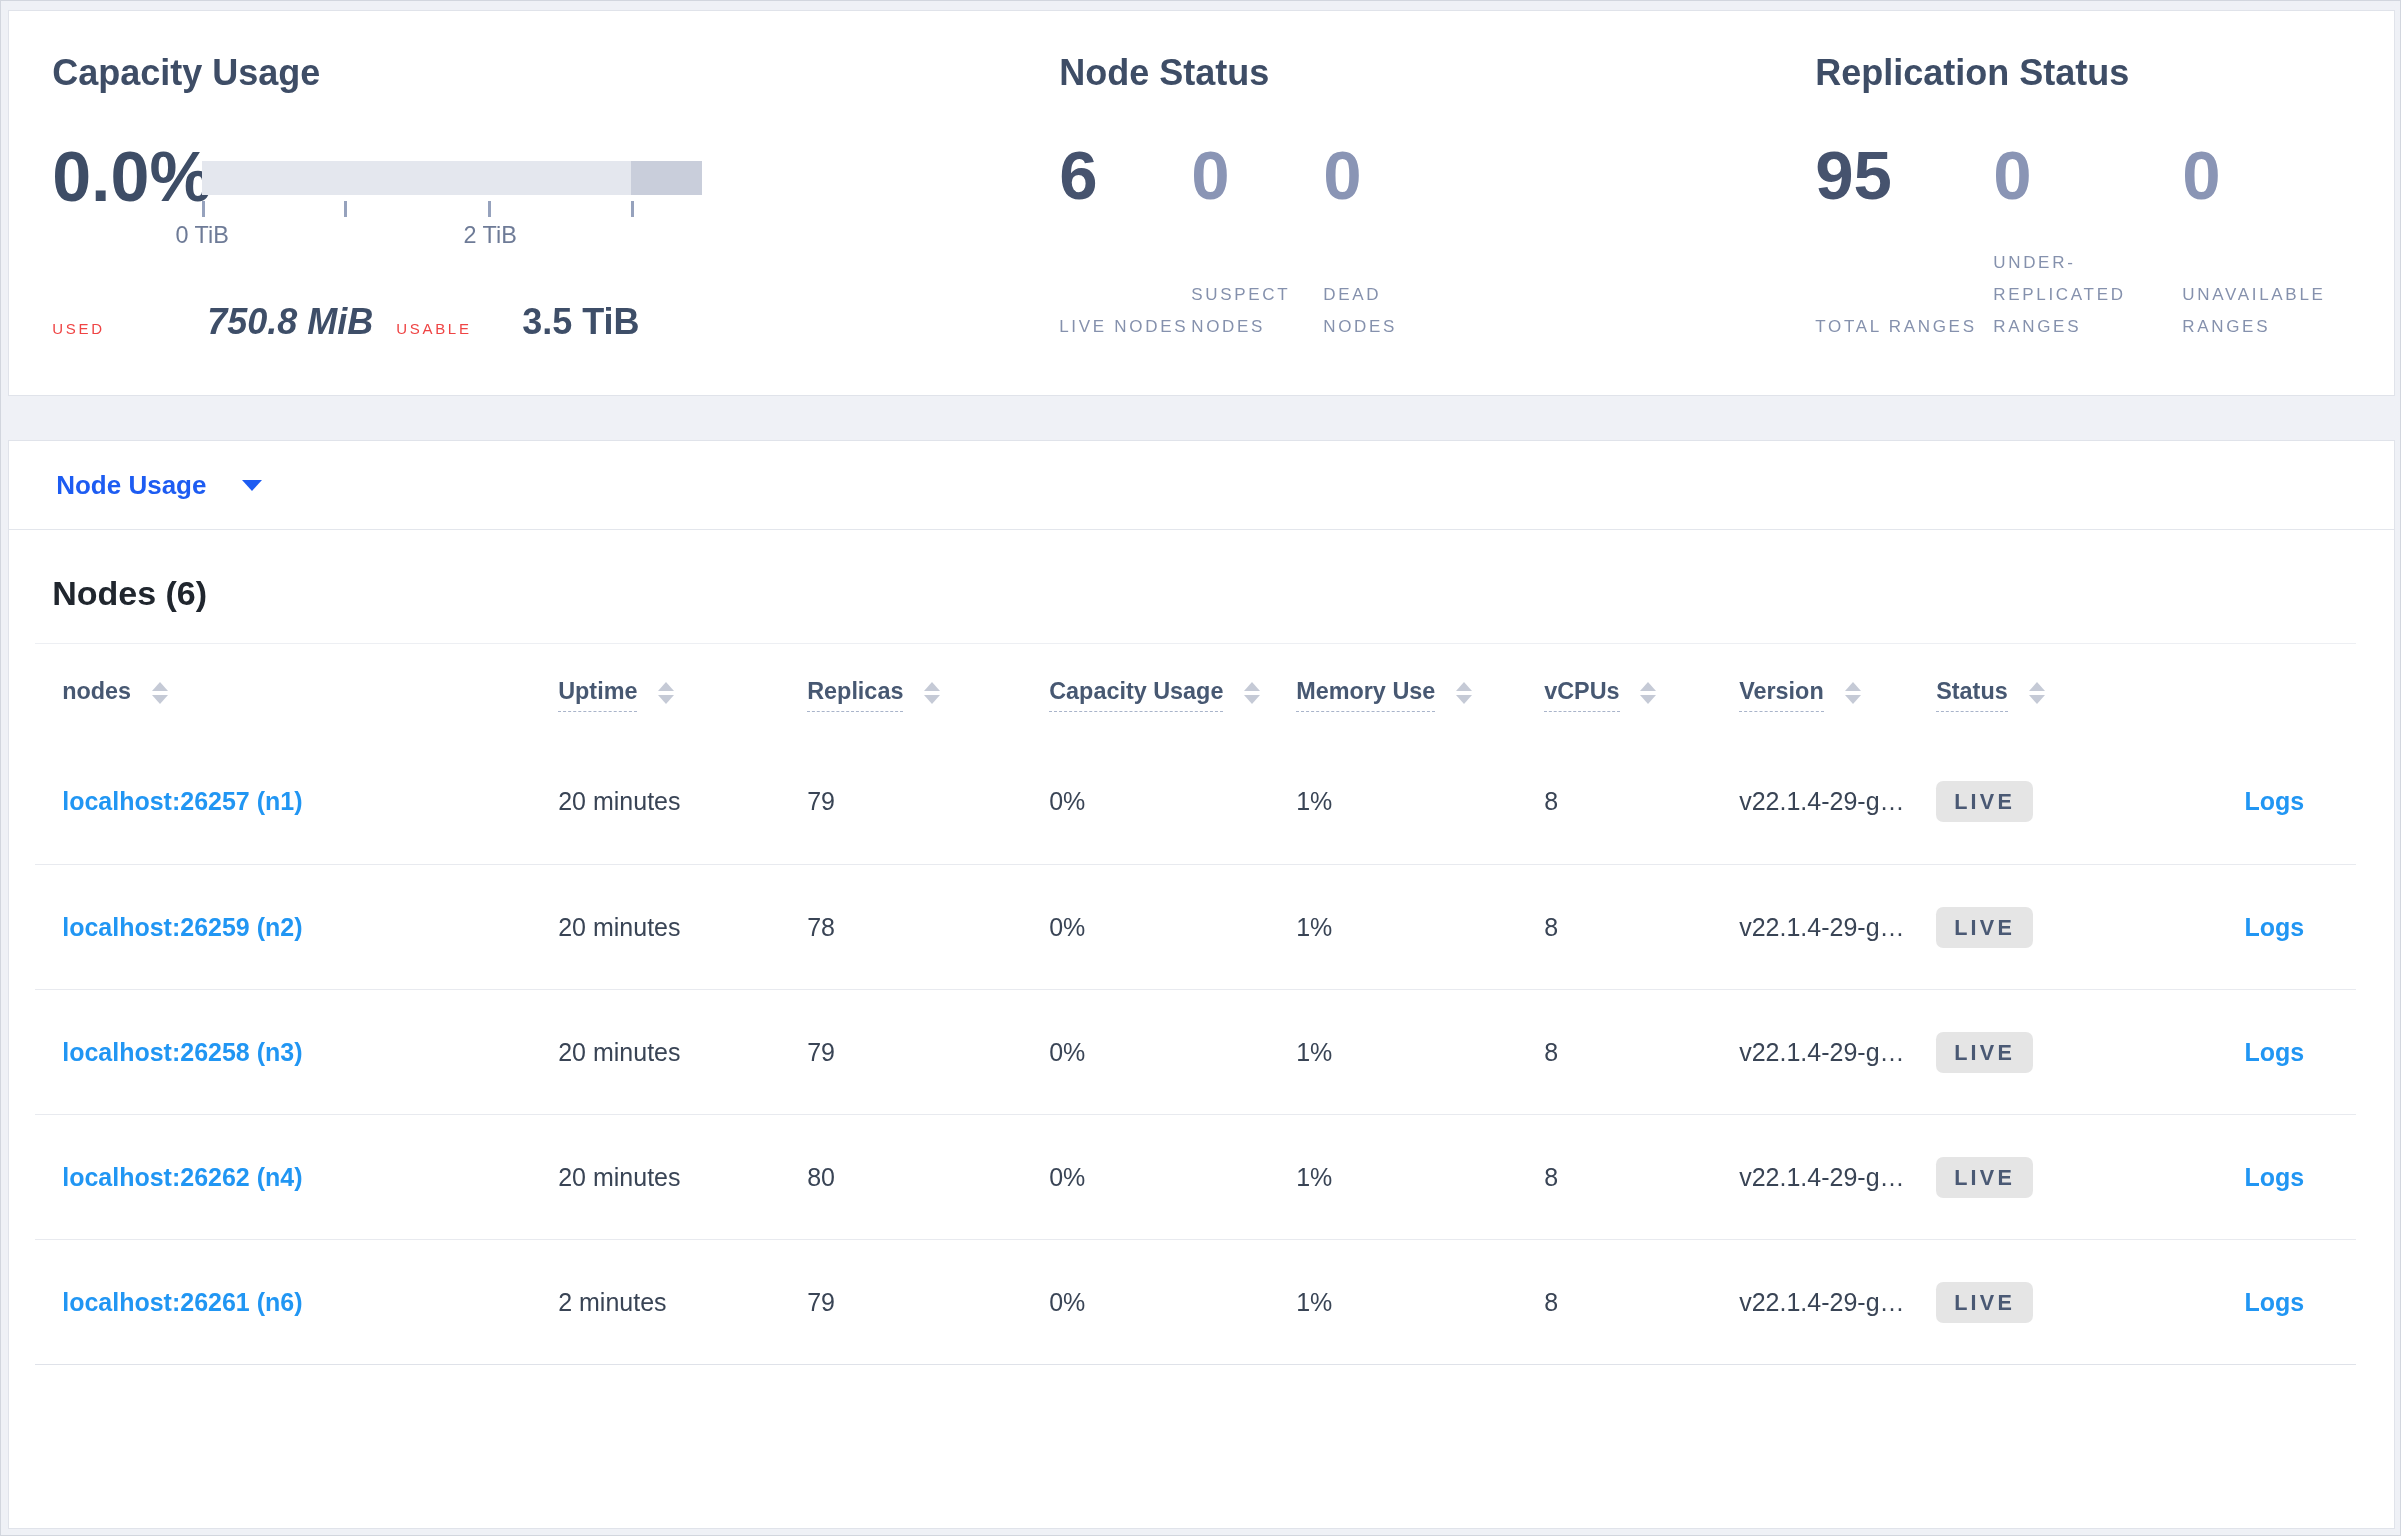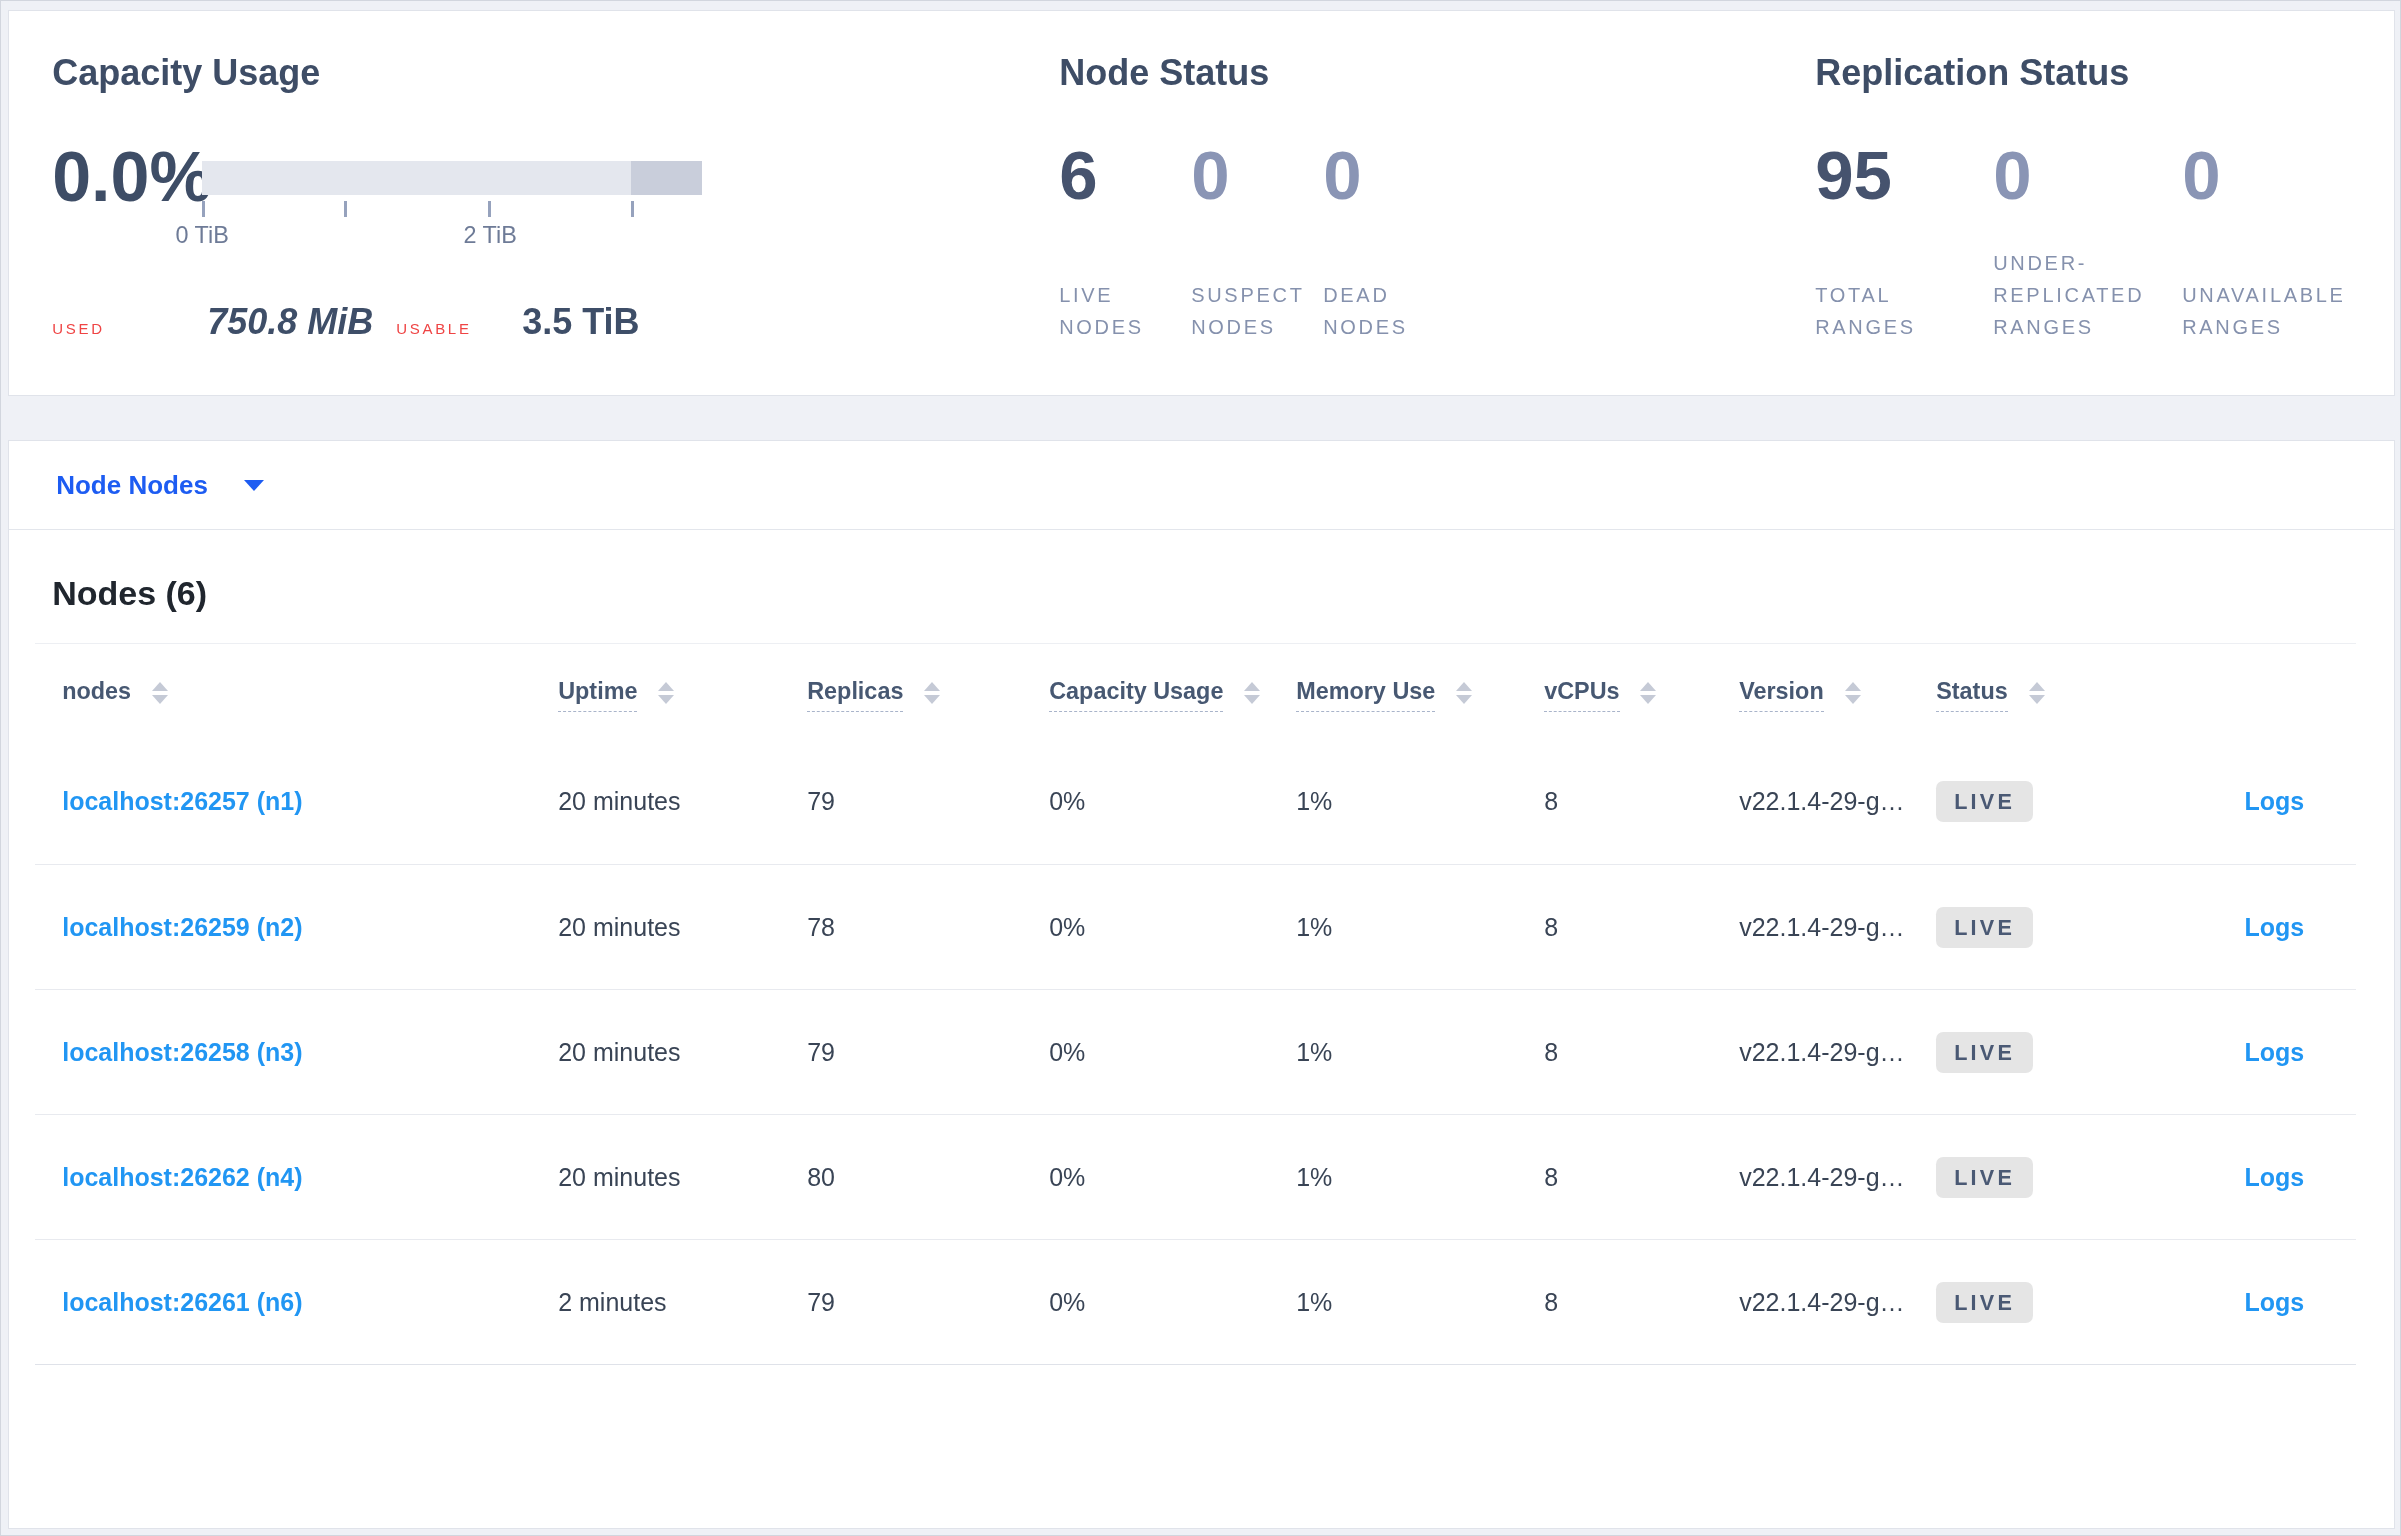--- a/index.html
+++ b/index.html
@@ -16,21 +16,21 @@
   .panel-table { top:439px; height:1089px; }
 
   
   .sec { position:absolute; top:40px; height:292px; display:flex; flex-direction:column; }
   .sec-title { font-size:36px; font-weight:600; color:#3e4d66; line-height:43px; }
   .stat-cols { margin-top:47px; flex:1; display:flex; }
   .stat-col { display:flex; flex-direction:column; }
   .stat-num { font-size:69px; font-weight:600; line-height:70px; color:#46536e; }
   .stat-num.muted { color:#8a95b5; }
   .stat-label {
-    margin-top:auto; font-size:20px; letter-spacing:2.7px;
+    margin-top:auto; font-size:17px; letter-spacing:2.7px;
     color:#8591ad; line-height:32px;
   }
 
   .sec-capacity { left:43px;  width:956px; }
   .sec-nodes    { left:1050px; width:721px; }
   .sec-repl     { left:1806px; width:577px; }
 
   .cap-mid { margin-top:45px; display:flex; align-items:flex-start; }
   .cap-pct { width:150px; font-size:70px; font-weight:700; color:#3e4d66; line-height:69px; padding-top:3.6px; }
   .bar-block { position:relative; width:500px; height:94px; margin-top:21.6px; }
@@ -156,21 +156,21 @@
           <div class="stat-num muted">0</div>
           <div class="stat-label">UNAVAILABLE RANGES</div>
         </div>
       </div>
     </div>
   </div>
 
   <div class="panel panel-table">
 
     <div class="nl-row">
-      <span class="nl-label">Node Nodes</span>
+      <span class="nl-label">Node Usage</span>
       <span class="caret-down"></span>
     </div>
 
     <div class="tbl-wrap">
       <div class="tbl-title">Nodes (6)</div>
 
       <table>
         <colgroup>
           <col style="width:523px">
             <col style="width:249px">

